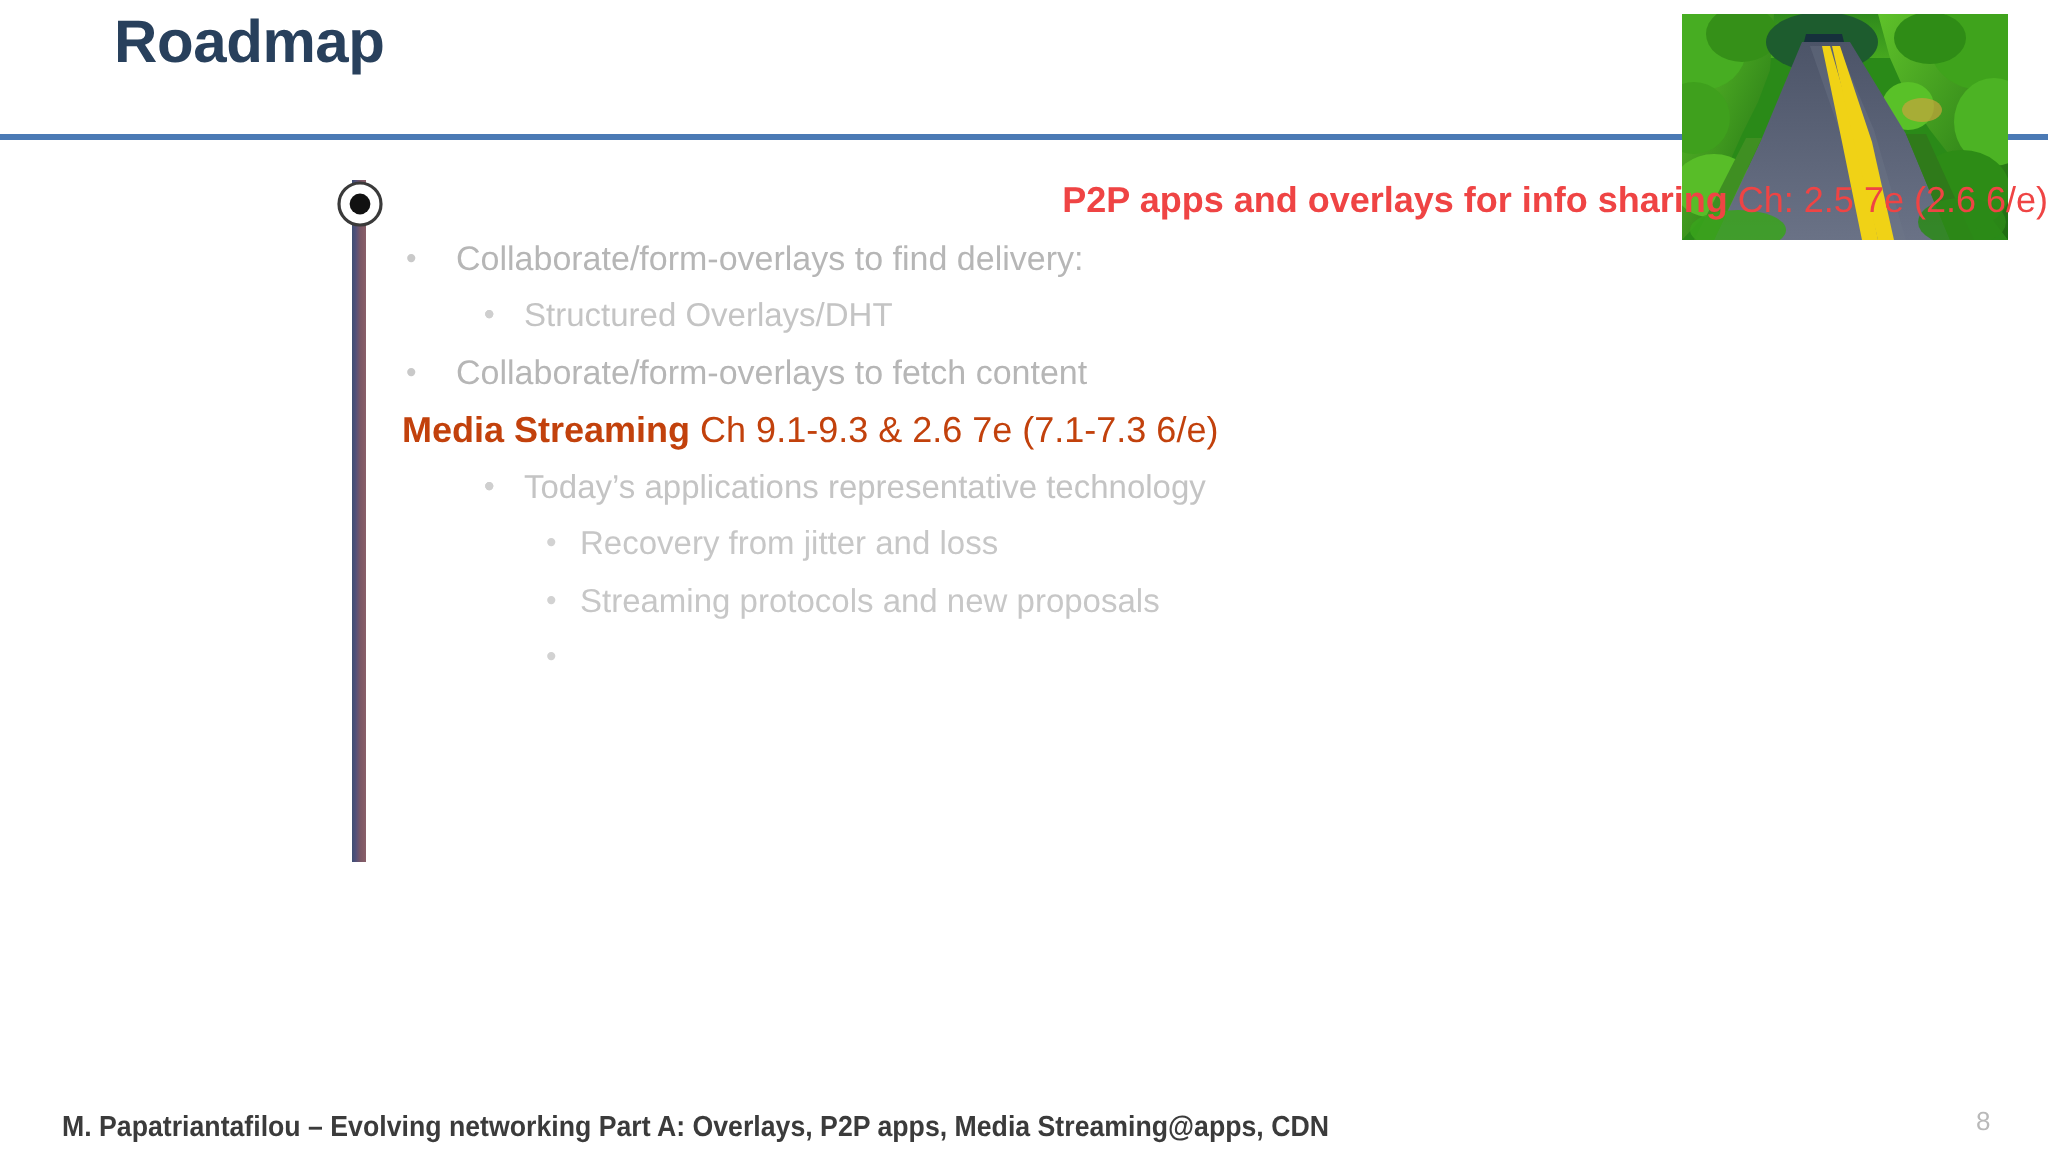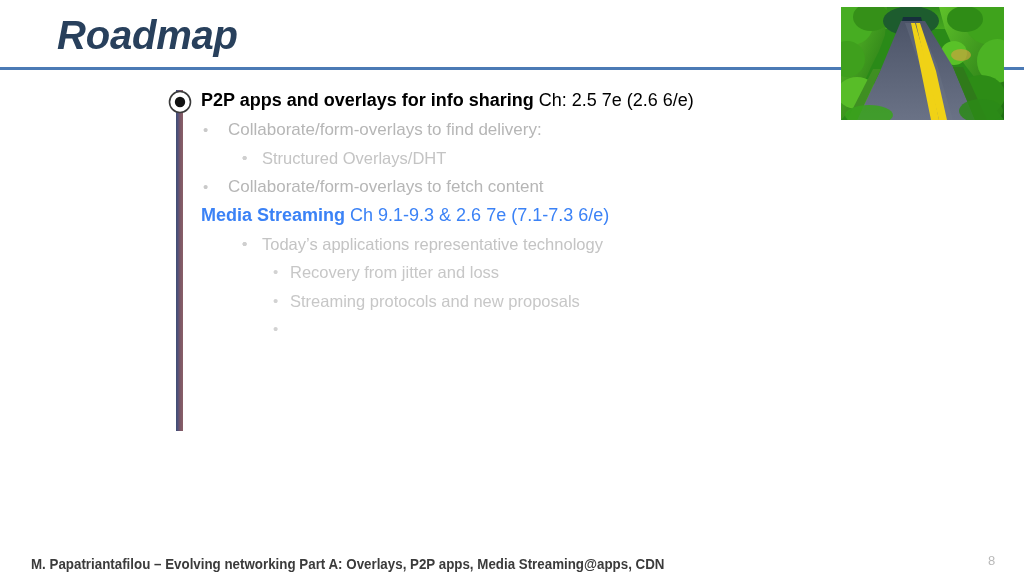--- a/index.html
+++ b/index.html
@@ -15,28 +15,27 @@
     width: 1024px;
     height: 576px;
     background: #ffffff;
     overflow: hidden;
   }
 
   
   #slide-title {
     position: absolute;
     left: 57px;
-    top: 13px;
-    font-size: 40px;
+    top: 0;
+    font-size: 30px;
     font-weight: bold;
     color: #28405c;
     letter-spacing: -0.2px;
     line-height: 44px;
     white-space: nowrap;
-    font-style: italic;
   }
 
   
   #header-rule {
     position: absolute;
     left: 0px;
     top: 67px;
     width: 1024px;
     height: 3px;
     background: #4b7ab5;
@@ -88,22 +87,22 @@
     line-height: inherit;
   }
   .txt { display: inline; }
 
   
   .lvl1 {
     padding-left: 201px;
     font-size: 18px;
     line-height: 29px;
   }
-  .lvl1.strong-black { color: #000000; }
-  .lvl1.strong-gray  { color: #3b82f6; }
+  .lvl1.strong-black { color: #ef4444; text-align: right; }
+  .lvl1.strong-gray  { color: #c2410c; }
 
   
   .lvl2 {
     padding-left: 228px;
     font-size: 17px;
     line-height: 29px;
     color: #b6b6b6;
   }
   .lvl2 .bullet-dot { left: 203px; color: #c9c9c9; }
 

